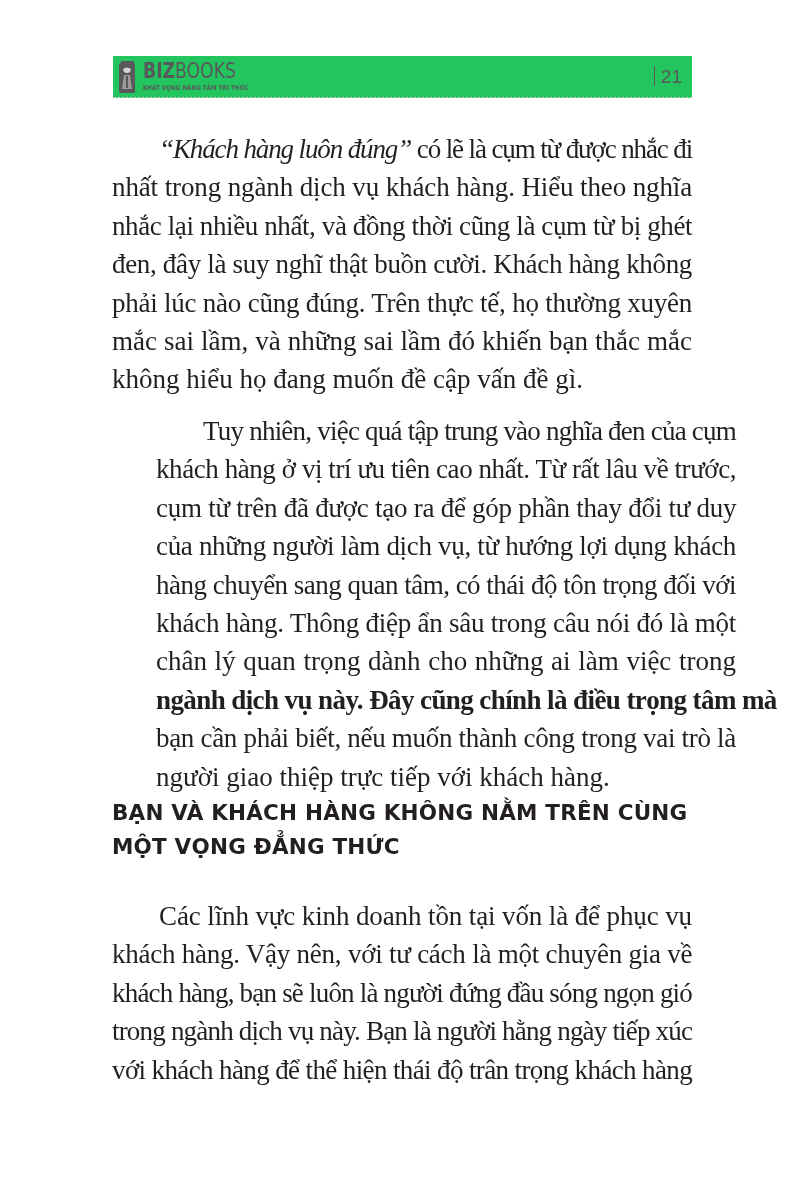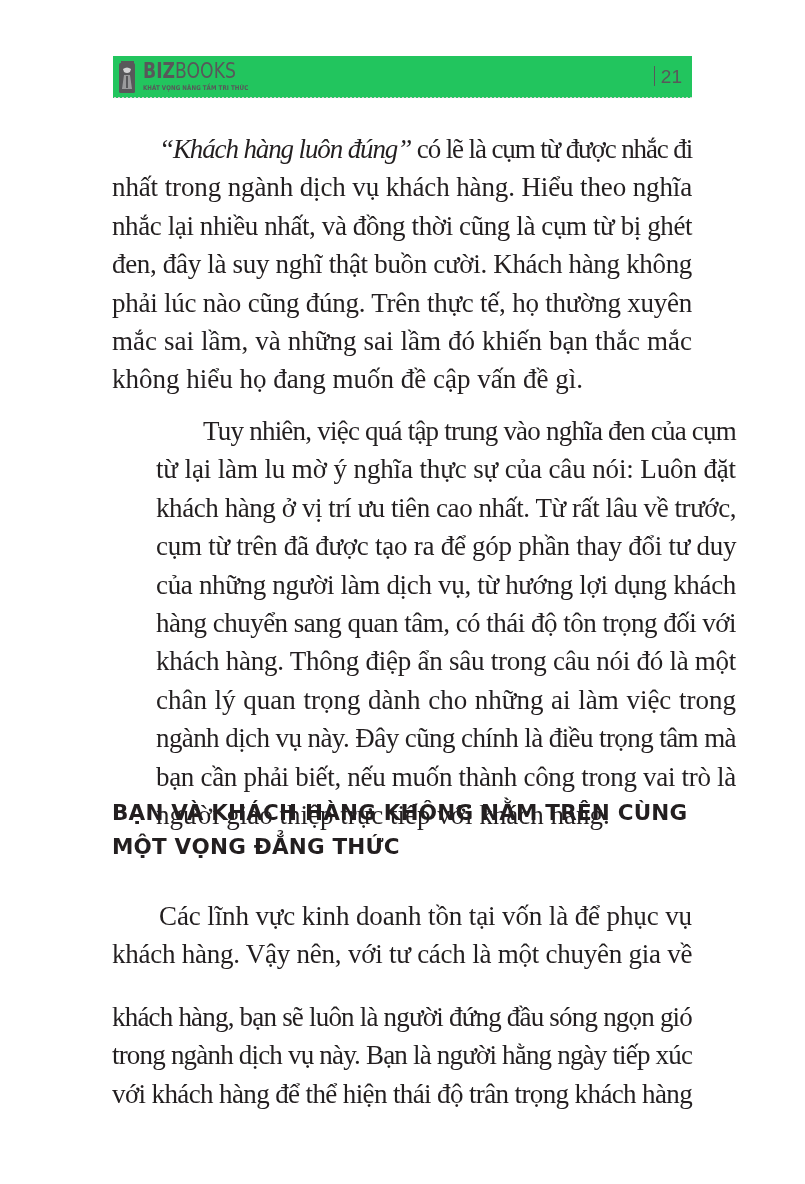--- a/index.html
+++ b/index.html
@@ -82,36 +82,35 @@
   <div class="line" style="white-space: nowrap; letter-spacing: -0.12px;">nhất trong ngành dịch vụ khách hàng. Hiểu theo nghĩa</div>
   <div class="line" style="white-space: nowrap; letter-spacing: -0.4px;">nhắc lại nhiều nhất, và đồng thời cũng là cụm từ bị ghét</div>
   <div class="line" style="white-space: nowrap; letter-spacing: -0.33px;">đen, đây là suy nghĩ thật buồn cười. Khách hàng không</div>
   <div class="line" style="white-space: nowrap; letter-spacing: -0.24px;">phải lúc nào cũng đúng. Trên thực tế, họ thường xuyên</div>
   <div class="line" style="white-space: nowrap;">mắc sai lầm, và những sai lầm đó khiến bạn thắc mắc</div>
   <div class="line last" style="white-space: nowrap;">không hiểu họ đang muốn đề cập vấn đề gì.</div>
 </div>
 
 <div class="text" style="top:412px;margin-left:44px;">
   <div class="line indent" style="white-space: nowrap; letter-spacing: -0.78px;">Tuy nhiên, việc quá tập trung vào nghĩa đen của cụm</div>
-  <div class="line" style="white-space: nowrap; letter-spacing: -0.13px;">từ lại làm lu mờ ý nghĩa thực sự của câu nói: Luôn đặt</div>
   <div class="line" style="white-space: nowrap; letter-spacing: -0.43px;">khách hàng ở vị trí ưu tiên cao nhất. Từ rất lâu về trước,</div>
   <div class="line" style="white-space: nowrap; letter-spacing: -0.26px;">cụm từ trên đã được tạo ra để góp phần thay đổi tư duy</div>
   <div class="line" style="white-space: nowrap; letter-spacing: -0.33px;">của những người làm dịch vụ, từ hướng lợi dụng khách</div>
   <div class="line" style="white-space: nowrap; letter-spacing: -0.51px;">hàng chuyển sang quan tâm, có thái độ tôn trọng đối với</div>
   <div class="line" style="white-space: nowrap; letter-spacing: -0.25px;">khách hàng. Thông điệp ẩn sâu trong câu nói đó là một</div>
   <div class="line" style="white-space: nowrap;">chân lý quan trọng dành cho những ai làm việc trong</div>
-  <div class="line" style="white-space: nowrap; letter-spacing: -0.59px;">ngành dịch vụ này. Đây cũng chính là điều trọng tâm mà</div>
+  <div class="line" style="white-space: nowrap; letter-spacing: -0.59px; font-weight: bold;">ngành dịch vụ này. Đây cũng chính là điều trọng tâm mà</div>
   <div class="line" style="white-space: nowrap; letter-spacing: -0.31px;">bạn cần phải biết, nếu muốn thành công trong vai trò là</div>
   <div class="line last" style="white-space: nowrap;">người giao thiệp trực tiếp với khách hàng.</div>
 </div>
 
 <div class="heading">
   <div>BẠN VÀ KHÁCH HÀNG KHÔNG NẰM TRÊN CÙNG</div>
   <div>MỘT VỌNG ĐẲNG THỨC</div>
 </div>
 
 <div class="text" style="top:897px;">
   <div class="line indent" style="white-space: nowrap; letter-spacing: -0.12px;">Các lĩnh vực kinh doanh tồn tại vốn là để phục vụ</div>
   <div class="line" style="white-space: nowrap; letter-spacing: -0.24px;">khách hàng. Vậy nên, với tư cách là một chuyên gia về</div>
-  <div class="line" style="white-space: nowrap; letter-spacing: -0.8px; margin-top: 24px;">khách hàng, bạn sẽ luôn là người đứng đầu sóng ngọn gió</div>
+  <div class="line" style="white-space: nowrap; letter-spacing: -0.8px;">khách hàng, bạn sẽ luôn là người đứng đầu sóng ngọn gió</div>
   <div class="line" style="white-space: nowrap; letter-spacing: -0.81px;">trong ngành dịch vụ này. Bạn là người hằng ngày tiếp xúc</div>
   <div class="line" style="white-space: nowrap; letter-spacing: -0.62px;">với khách hàng để thể hiện thái độ trân trọng khách hàng</div>
 </div>
 
 </body></html>

